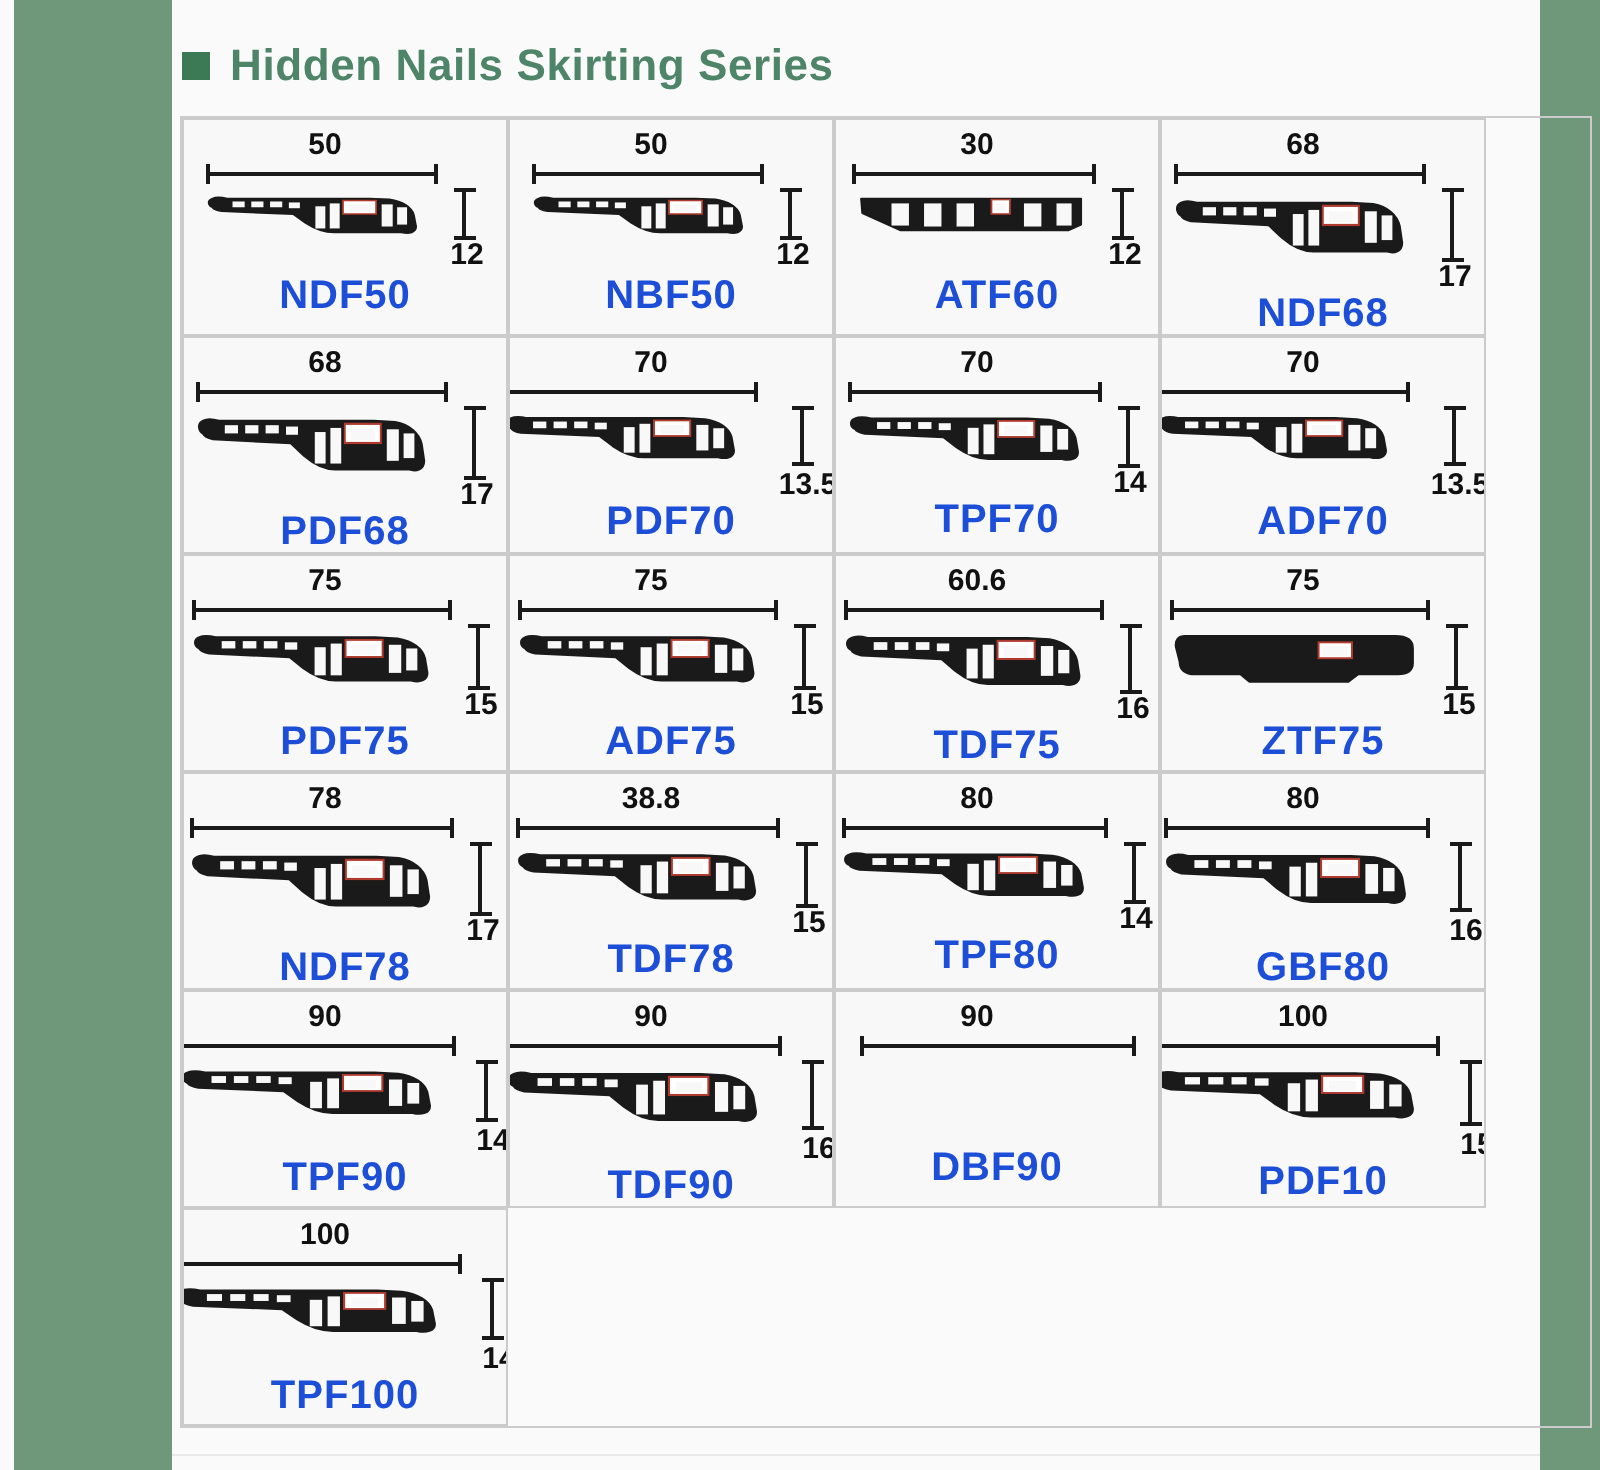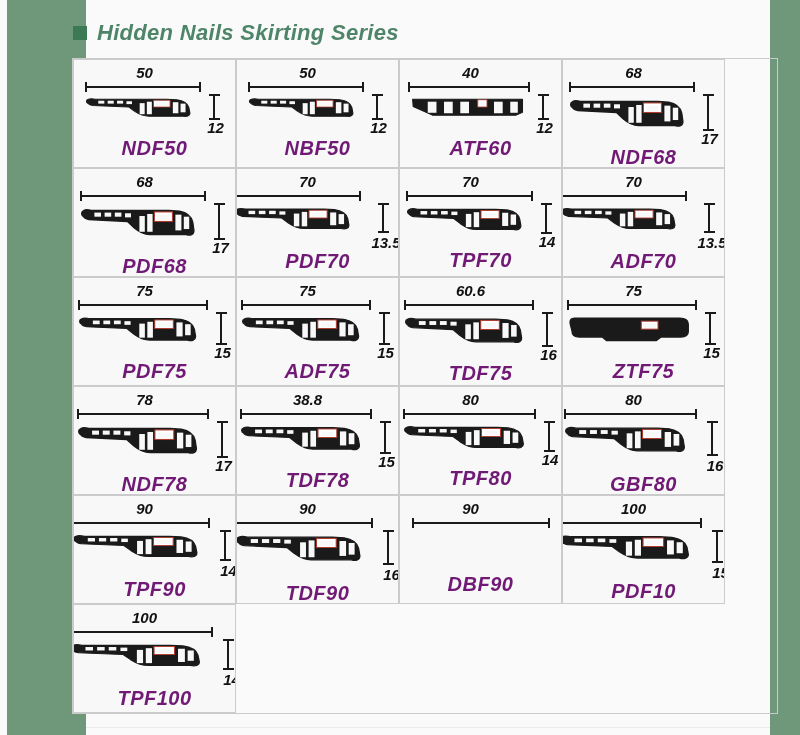--- a/index.html
+++ b/index.html
@@ -4,21 +4,21 @@
 <style>
   html,body{margin:0;padding:0;}
   body{
     width:800px;height:735px;position:relative;overflow:hidden;
     background:#fafafa;
     font-family:"Liberation Sans","DejaVu Sans",sans-serif;
   }
   .band{position:absolute;top:0;bottom:0;background:#6F9779;}
   .band-left{left:7px;width:79px;}
   .band-right{right:0;width:30px;}
-  .content{position:absolute;left:73px;top:0;width:660px;font-style:italic;}
+  .content{position:absolute;left:91px;top:0;width:660px;}
   .title{display:flex;align-items:center;margin:20px 0 13px 0;
     font-size:22px;font-weight:bold;color:#4E8569;letter-spacing:.3px;}
   .bullet{width:14px;height:14px;background:#3B7A55;display:inline-block;margin-right:10px;flex:0 0 auto;}
   .grid{
     display:grid;grid-template-columns:repeat(4,163px);grid-auto-rows:109px;gap:0;
     outline:1px solid #CBCBCB;width:704px;
   }
   .cell{
     box-sizing:border-box;border:1px solid #CBCBCB;background:#F8F8F8;
     display:flex;flex-direction:column;align-items:center;justify-content:space-between;
@@ -31,21 +31,21 @@
     position:relative;margin:1px 0 2px 0;}
   .hdim i{position:absolute;left:0;right:0;top:4px;border-top:2px solid #1A1A1A;}
   .prof-row{display:flex;align-items:flex-start;}
   .profsvg{display:block;line-height:0;}
   .vdim-wrap{display:flex;flex-direction:column;align-items:center;margin-left:4px;}
   .vdim{box-sizing:border-box;width:11px;border-top:2px solid #1A1A1A;border-bottom:2px solid #1A1A1A;position:relative;}
   .vdim i{position:absolute;left:4px;top:0;bottom:0;border-left:2px solid #1A1A1A;}
   .hnum{font-size:15px;font-weight:bold;color:#111;line-height:1;margin-left:2px;}
   .cell.below .vdim-wrap{align-items:center;}
   .cell.below .hnum{margin-left:6px;margin-top:2px;}
-  .model{font-size:20px;font-weight:bold;color:#701a75;letter-spacing:.5px;}
+  .model{font-size:20px;font-weight:bold;color:#1d4ed8;letter-spacing:.5px;}
   .bottom-line{position:absolute;left:86px;right:30px;top:727px;border-top:1px solid #EAEAEA;}
   svg .blk{fill:#1A1A1A;stroke:#1A1A1A;stroke-width:2;stroke-linejoin:round;}
   svg .slot{fill:#F8F8F8;stroke:none;}
   svg .clip{fill:#FFFFFF;stroke:#B03A2E;stroke-width:1.6;}
 </style>
 </head>
 <body>
 
 <div class="band band-left"></div>
 <div class="band band-right"></div>
@@ -111,21 +111,21 @@
                 <i></i>
               </div>
           <div class="hnum">12</div>
         </div>
       </div>
     </div>
     <div class="model">NBF50</div>
   </div>
       <div class="cell">
     <div class="draw-area">
-      <div class="wnum">40</div>
+      <div class="wnum">30</div>
       <div class="hdim" style="width: 122px;">
             <i></i>
           </div>
       <div class="prof-row">
         <span class="profsvg"><svg viewBox="0 0 210 54" preserveAspectRatio="none" width="122" height="26">
                 <path class="blk" d="M8,11 L197,11 L197,38 L186,44 L42,44 L9,26 Z"></path>
                 <rect class="slot" x="34" y="16" width="15" height="23"></rect>
                 <rect class="slot" x="62" y="16" width="15" height="24"></rect>
                 <rect class="slot" x="90" y="16" width="15" height="24"></rect>
                 <rect class="slot" x="148" y="16" width="15" height="24"></rect>

